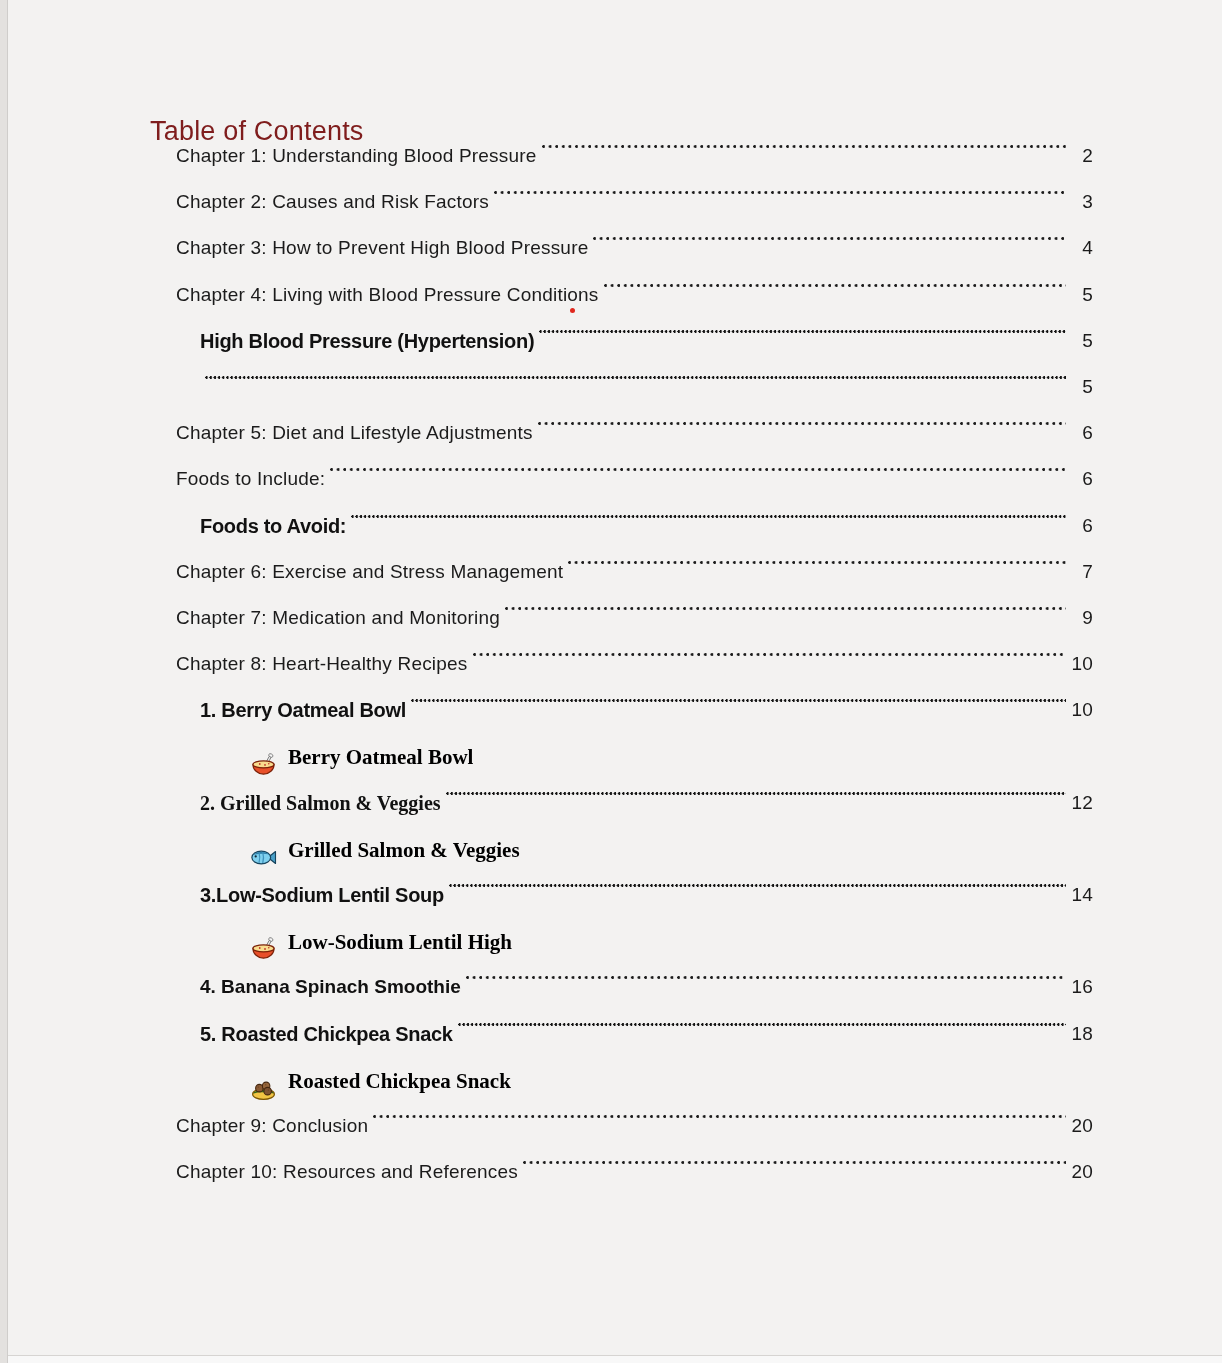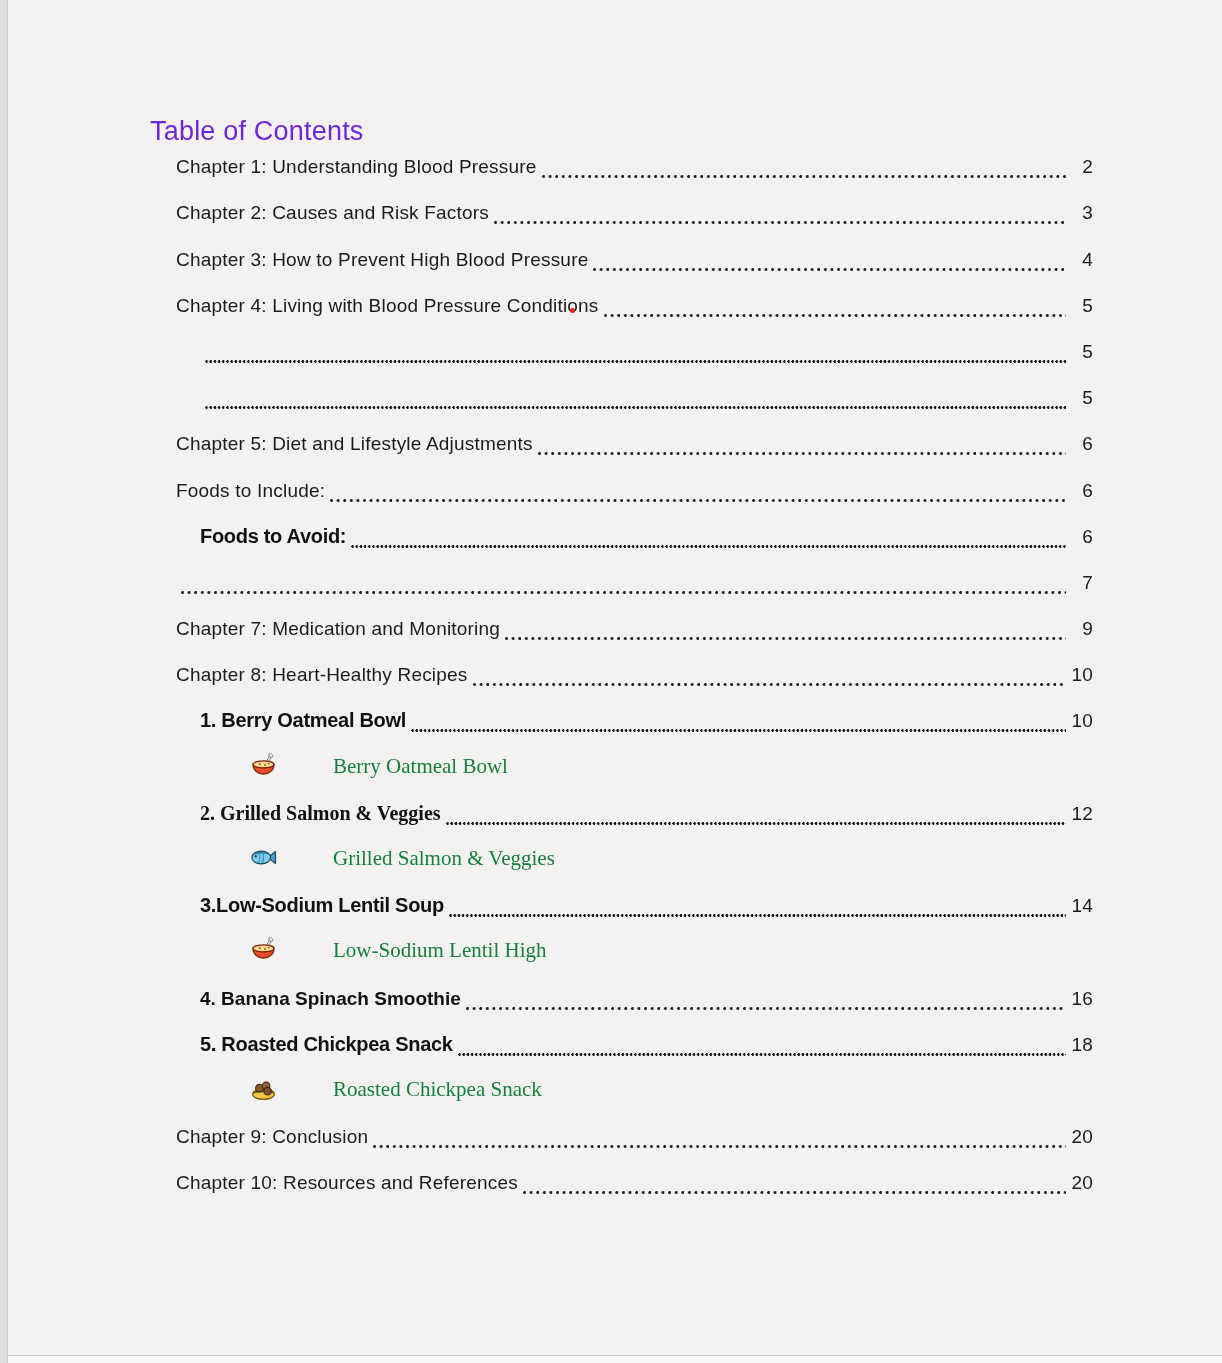--- a/index.html
+++ b/index.html
@@ -20,31 +20,31 @@
   .doc-title{
     position:absolute;left:142px;top:98px;
     font-size:27px;font-weight:400;letter-spacing:0.2px;
     color:#1f4e5f;
   }
   .toc-list{
     position:absolute;left:142px;top:132px;width:943px;
   }
   .toc-row{
     position:relative;
-    display:flex;align-items:flex-end;
+    display:flex;align-items:flex-start;
     height:46.2px;box-sizing:border-box;padding-top:13px;
     color:#1b1b1b;
   }
   .toc-row.style-toc1{padding-left:26px;font-size:19px;font-weight:400;letter-spacing:0.2px;}
   .toc-row.style-toc2-narrow{padding-left:50px;font-size:20px;font-weight:600;letter-spacing:-0.3px;color:#111;}
   .toc-row.style-toc2-serif{padding-left:50px;font-family:"Liberation Serif", serif;font-size:20px;font-weight:700;color:#111;}
   .toc-row.style-toc2-boldsans{padding-left:50px;font-size:19px;font-weight:700;color:#111;}
   .toc-row.style-recipe-heading{
     padding-left:100px;
-    font-family:"Liberation Serif", serif;font-size:21px;font-weight:400;color:#15803d;gap:45px;
+    font-family:"Liberation Serif", serif;font-size:21px;font-weight:700;color:#000000;
   }
   .entry-label{white-space:nowrap;}
   .leader{
     flex:1;height:3px;margin:0 3px 0 5px;
     background-repeat:repeat-x;background-position:left bottom;
   }
   .leader.spaced{
     background-image:radial-gradient(circle at 1.5px 1.5px, #1c1c1c 1.25px, transparent 1.55px);
     background-size:6.6px 3px;
   }
@@ -65,21 +65,21 @@
     position:absolute;width:5px;height:5px;border-radius:50%;
     top:37px;
   }
 </style>
 </head>
 <body>
 
 <div class="left-strip"></div>
 
 <div class="doc-page" style="background: rgb(243, 242, 241);">
-  <h1 class="doc-title" style="color: #6d28d9;">Table of Contents</h1>
+  <h1 class="doc-title" style="color: #7f1d1d;">Table of Contents</h1>
   <div class="toc-list" id="toc-list">
       <div class="toc-row style-toc1">
 
       <span class="entry-label">Chapter 1: Understanding Blood Pressure</span>
       <span class="leader spaced"></span>
       <span class="pagenum">2</span>
     </div>
       <div class="toc-row style-toc1">
 
       <span class="entry-label">Chapter 2: Causes and Risk Factors</span>
@@ -94,20 +94,21 @@
     </div>
       <div class="toc-row style-toc1">
 
       <span class="entry-label">Chapter 4: Living with Blood Pressure Conditions</span>
       <span class="leader spaced"></span>
       <span class="pagenum">5</span>
     <span class="spell-dot" style="left: 420px; background: rgb(224, 40, 30);"></span>
       </div>
       <div class="toc-row style-toc2-narrow">
 
+      <span class="entry-label">High Blood Pressure (Hypertension)</span>
       <span class="leader tight"></span>
       <span class="pagenum">5</span>
     </div>
       <div class="toc-row style-toc2-narrow">
 
       <span class="leader tight"></span>
       <span class="pagenum">5</span>
     </div>
       <div class="toc-row style-toc1">
 
@@ -122,20 +123,21 @@
       <span class="pagenum">6</span>
     </div>
       <div class="toc-row style-toc2-narrow">
 
       <span class="entry-label">Foods to Avoid:</span>
       <span class="leader tight"></span>
       <span class="pagenum">6</span>
     </div>
       <div class="toc-row style-toc1">
 
+      <span class="entry-label">Chapter 6: Exercise and Stress Management</span>
       <span class="leader spaced"></span>
       <span class="pagenum">7</span>
     </div>
       <div class="toc-row style-toc1">
 
       <span class="entry-label">Chapter 7: Medication and Monitoring</span>
       <span class="leader spaced"></span>
       <span class="pagenum">9</span>
     </div>
       <div class="toc-row style-toc1">

